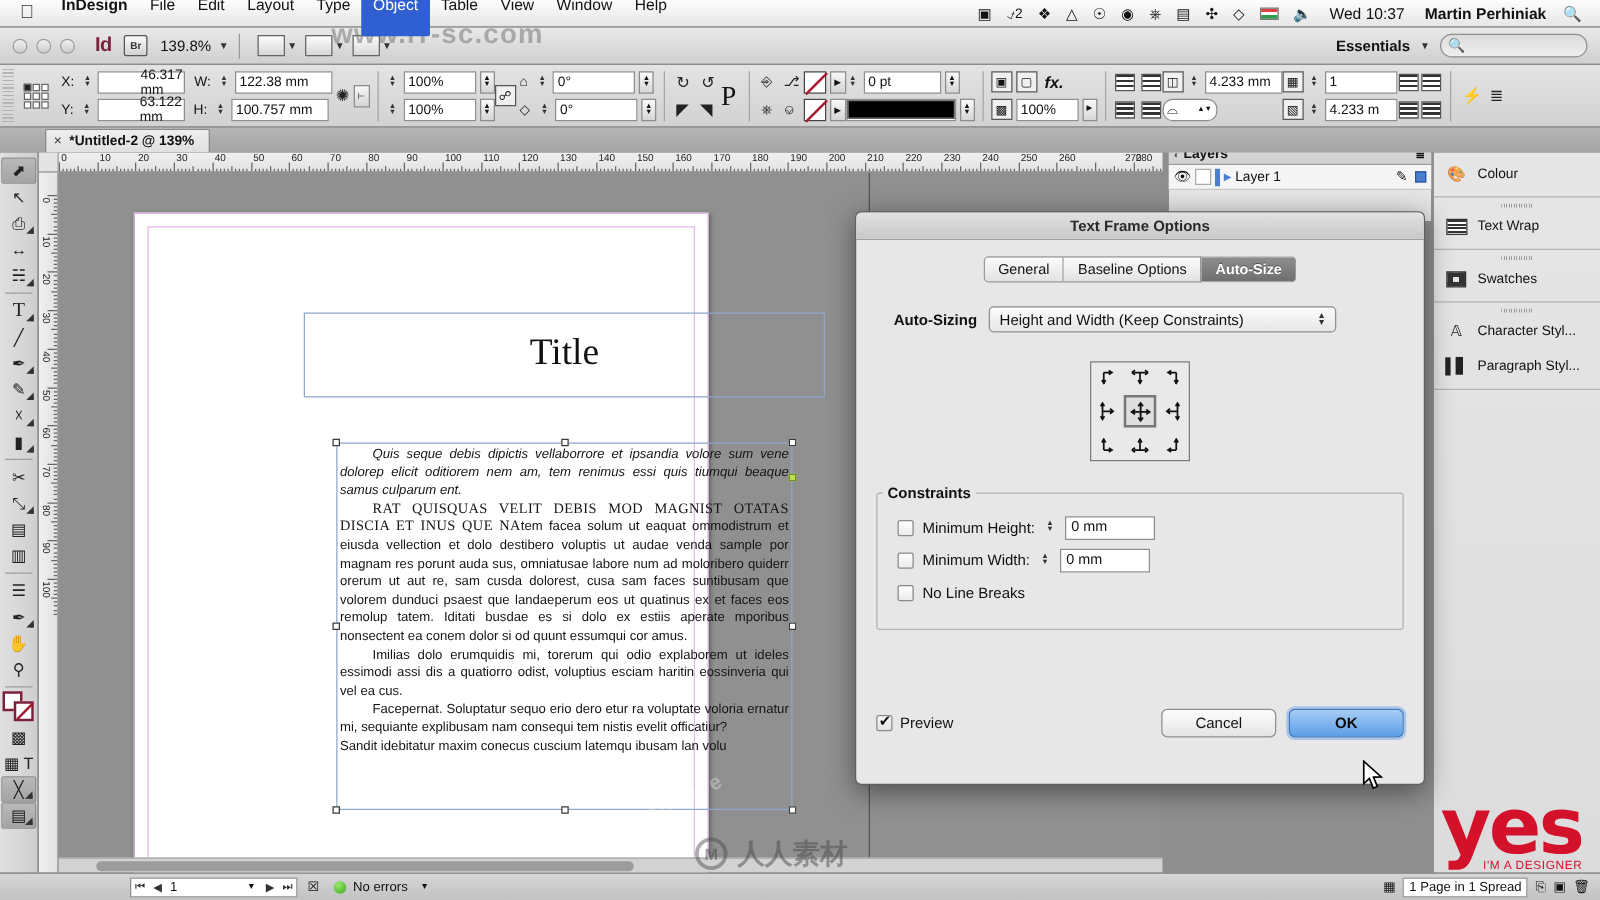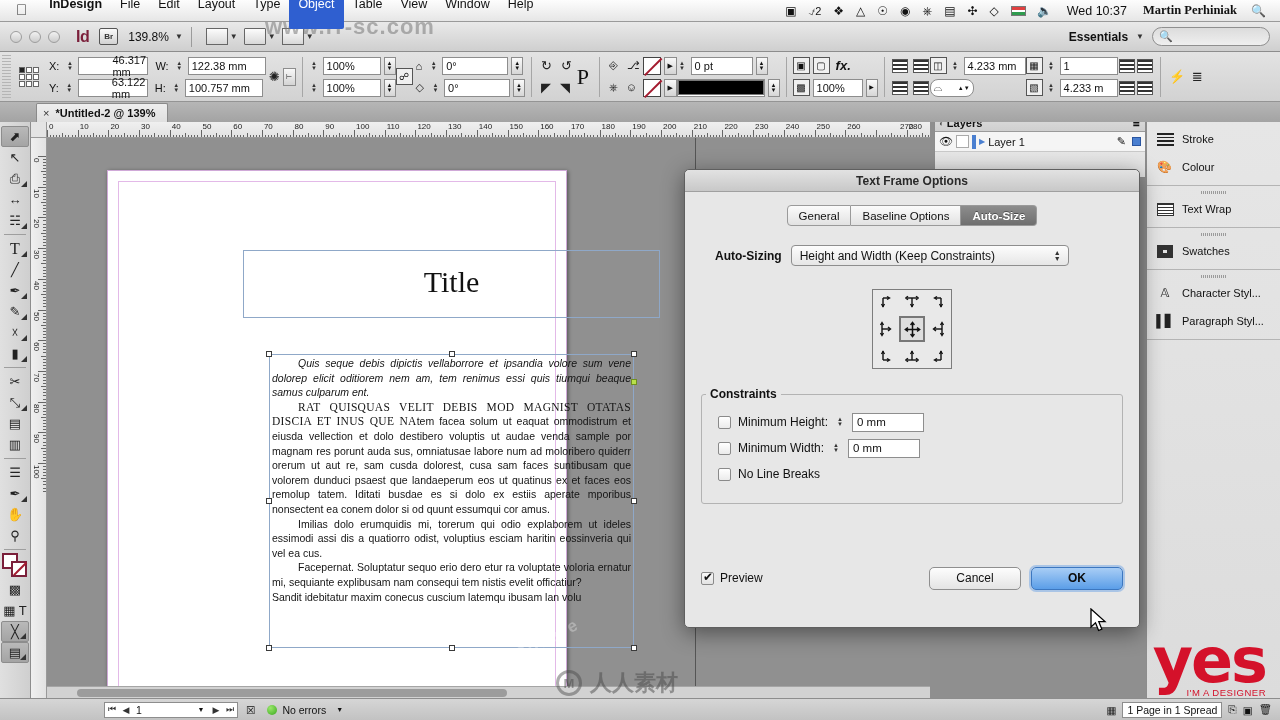--- a/index.html
+++ b/index.html
@@ -17,21 +17,21 @@
     border-bottom:1px solid #9a9a9a;
     display:flex; align-items:center; z-index:60;
   }
   #menubar .apple{ font-size:15px; padding:0 13px 2px 16px; color:#333; }
   #menubar .mi{ padding:0 9px; height:36px; line-height:22px; font-size:12.5px; color:#111; }
   #menubar .mi.app{ font-weight:bold; }
   #menubar .mi.sel{ background:#2f5fd0; color:#fff; border-radius:2px; }
   #menubar .right{ margin-left:auto; display:flex; align-items:center; padding-right:8px; }
   #menubar .right .ic{ padding:0 6px; font-size:12px; display:flex; align-items:center; }
   #menubar .right .tx{ padding:0 8px; font-size:12.5px; }
-  #menubar .right .tx.user{ font-weight:bold;font-family:Liberation Serif, serif; }
+  #menubar .right .tx.user{ font-weight:bold; }
   .flag{ width:15px; height:10px; border:1px solid #777; display:inline-block;
     background:linear-gradient(#e04040 0 33%, #fff 33% 66%, #2f9b4e 66% 100%); }
 
   
   #apptitle{
     position:absolute; left:0; top:22px; width:1280px; height:30px;
     background:linear-gradient(#e9e9e9,#cfcfcf);
     border-bottom:1px solid #8d8d8d;
     display:flex; align-items:center; z-index:55;
   }
@@ -1094,26 +1094,20 @@
     <span class="right">
       <span>✎</span>
       <span class="sel"></span>
     </span>
   </div>
 </div>
 
 <div id="rightdock">
   <div class="dockgroup">
     <div class="dockitem">
-      <span class="ic">
-          <i class="ic-stroke"></i>
-        </span>
-      <span>Stroke</span>
-    </div>
-    <div class="dockitem">
       <span class="ic">🎨</span>
       <span>Colour</span>
     </div>
   </div>
   <div class="dockgroup">
     <div class="dockgrip">
         <i></i>
       </div>
     <div class="dockitem">
       <span class="ic">

